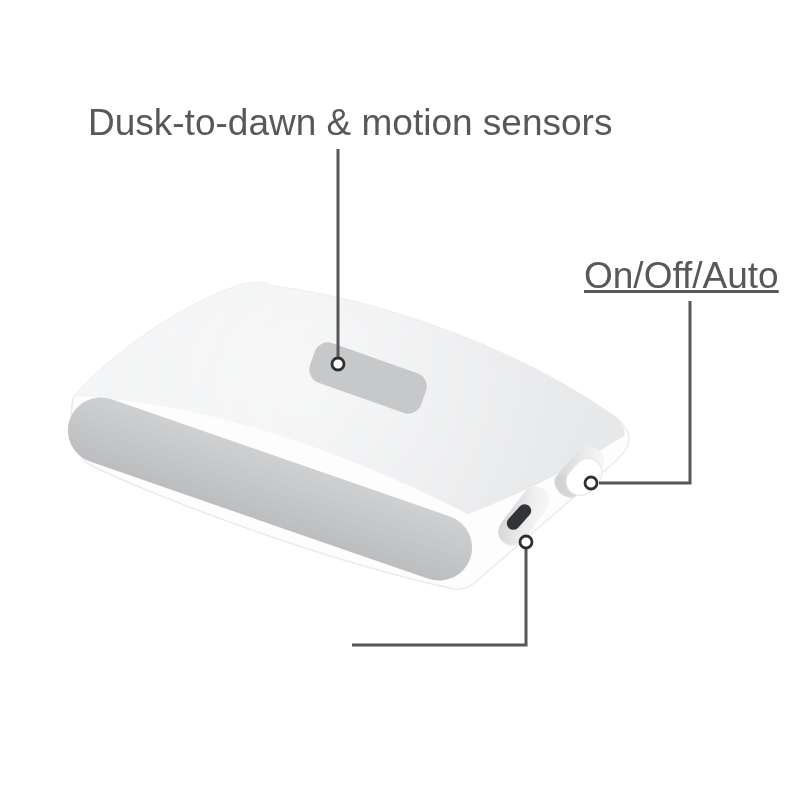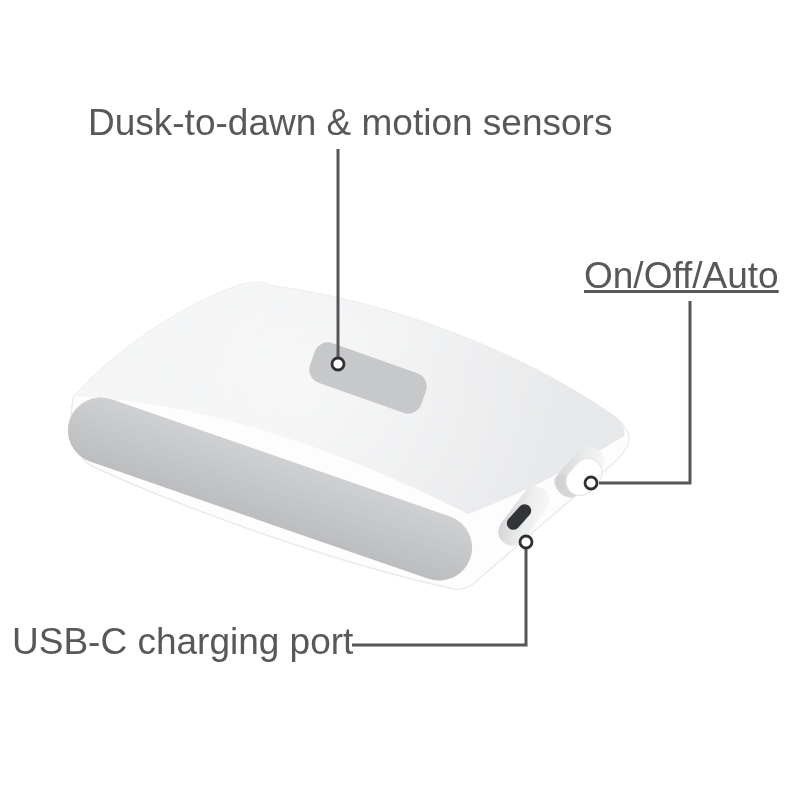--- a/index.html
+++ b/index.html
@@ -104,14 +104,13 @@
 
     <circle cx="338" cy="364" r="6" fill="#ffffff" stroke="#2f3032" stroke-width="2.8"></circle>
     <circle cx="591" cy="483" r="6" fill="#ffffff" stroke="#2f3032" stroke-width="2.8"></circle>
     <circle cx="526" cy="542" r="6" fill="#ffffff" stroke="#2f3032" stroke-width="2.8"></circle>
   </svg>
 
   <div class="label label-sensors">Dusk-to-dawn &amp; motion sensors</div>
 
   <div class="label label-mode">On/Off/Auto</div>
 
-  <div class="label label-usb">USB-C charging port</div>
 </div>
 
 </body></html>

